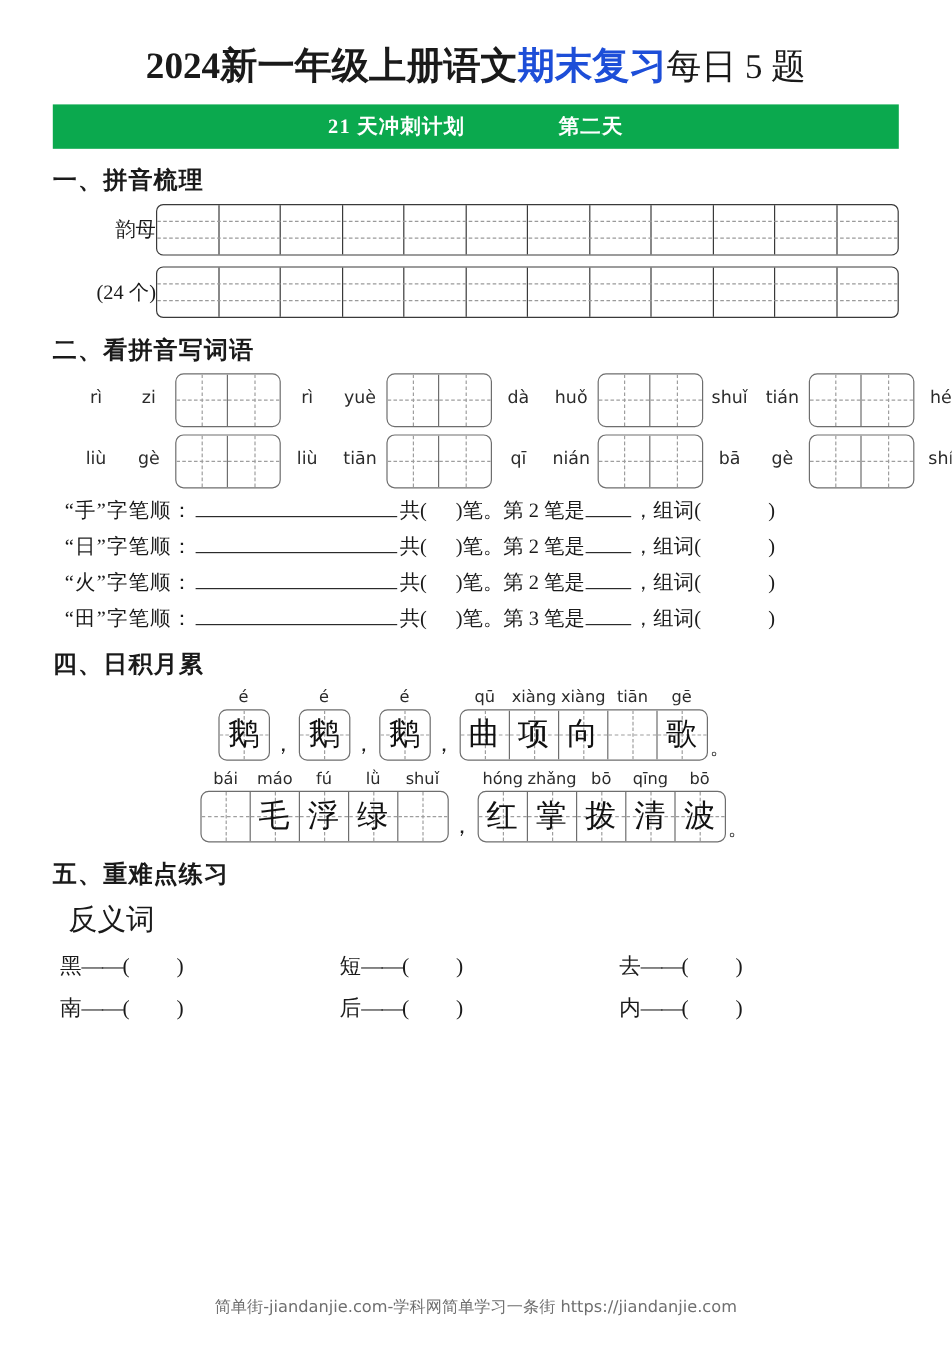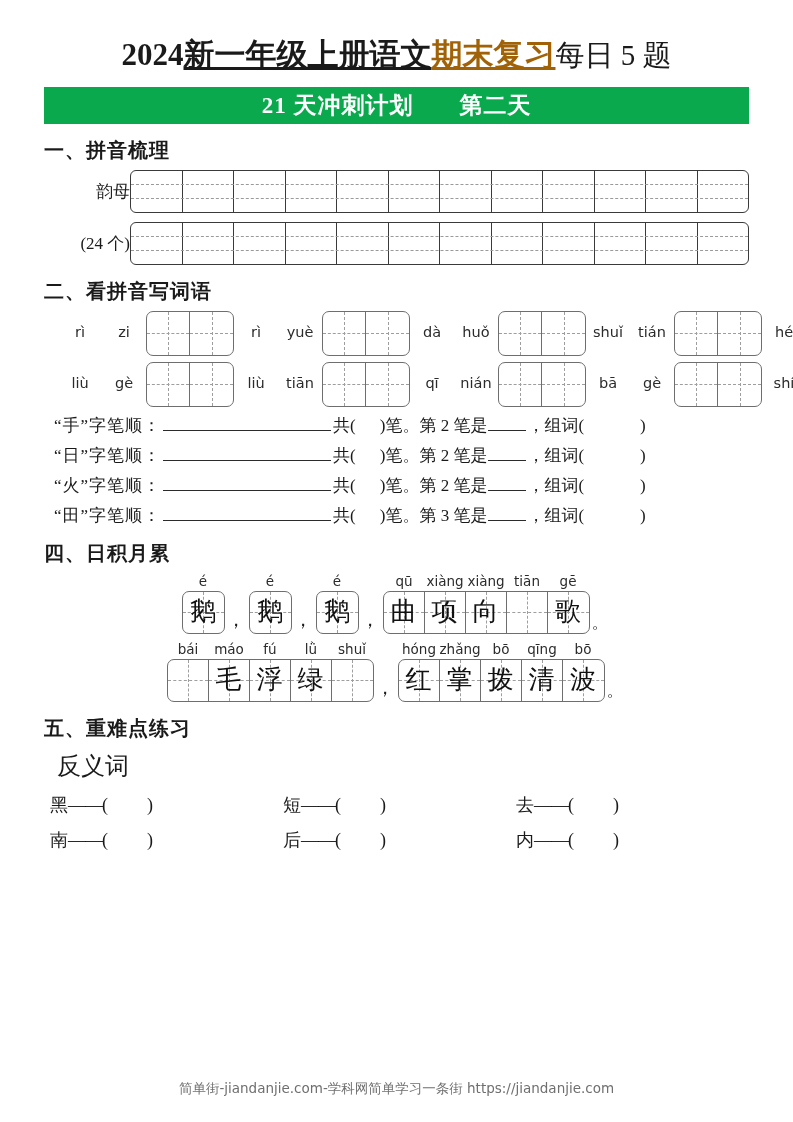--- a/index.html
+++ b/index.html
@@ -27,43 +27,44 @@
   .title-row {
     margin-top: 36px;
     text-align: center;
     white-space: nowrap;
     font-size: 31px;
     font-weight: bold;
     letter-spacing: 0px;
     line-height: 1.25;
   }
   .title-year { font-family: "Liberation Serif", serif; font-weight: bold; }
-  .title-black { font-family: "Liberation Sans", sans-serif; font-weight: bold; text-decoration: underline; }
+  .title-black { font-family: "Liberation Sans", sans-serif; font-weight: bold; }
   .title-red {
     font-family: "Liberation Sans", sans-serif;
     font-weight: bold;
   }
   .title-tail {
     font-family: "Liberation Serif", serif;
     font-weight: normal;
     font-size: 29px;
   }
 
   
   .banner {
     margin-top: 12px;
     height: 37px;
     display: flex;
     align-items: center;
     justify-content: center;
     color: #ffffff;
-    font-size: 23px;
+    font-size: 17px;
     font-weight: bold;
     letter-spacing: 1px;
     font-family: "Liberation Serif", serif;
+    gap: 16px;
   }
   .banner .gap { display: inline-block; width: 46px; }
 
   
   .sec-head {
     font-size: 20px;
     font-weight: bold;
     margin: 13px 0 6px 0;
     font-family: "Liberation Serif", serif;
     letter-spacing: 1px;
@@ -245,21 +246,21 @@
     color: #6f6f6f;
     font-family: "DejaVu Sans", sans-serif;
   }
 </style>
 </head>
 <body>
 
 <div class="page">
 
   <div class="title-row">
-    <span class="title-year">2024</span><span class="title-black">新一年级上册语文</span><span class="title-red" style="color: #a16207; text-decoration: underline;">期末复习</span><span class="title-tail">每日 5 题</span>
+    <span class="title-year">2024</span><span class="title-black">新一年级上册语文</span><span class="title-red" style="color: #1d4ed8;">期末复习</span><span class="title-tail">每日 5 题</span>
   </div>
 
   <div class="banner" style="background: rgb(11, 169, 78);">
     <span>21 天冲刺计划</span>
     <span class="gap"></span>
     <span>第二天</span>
   </div>
 
   <div class="sec-head">一、拼音梳理</div>
   <div class="s1">

